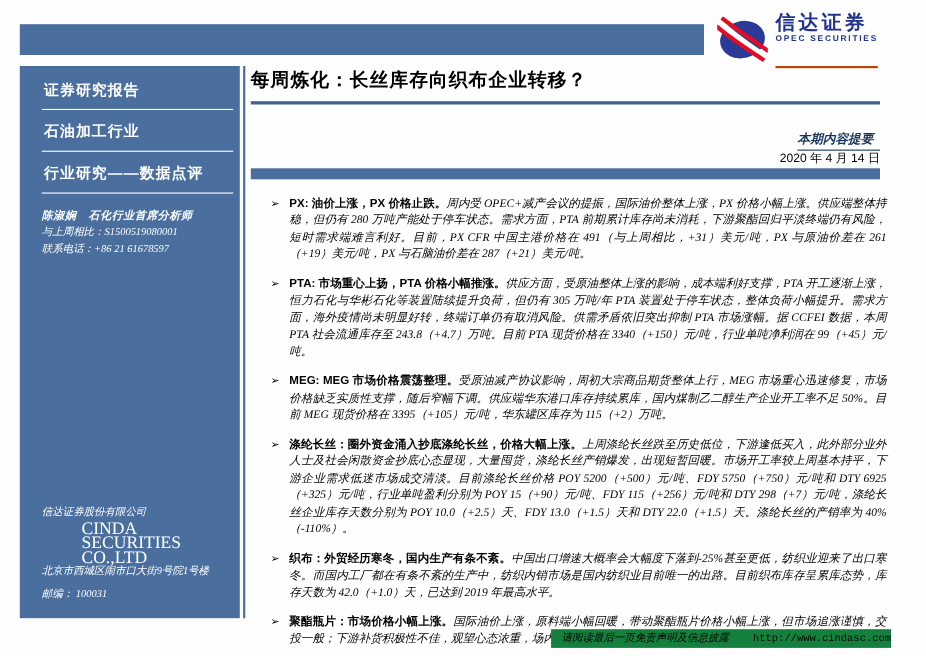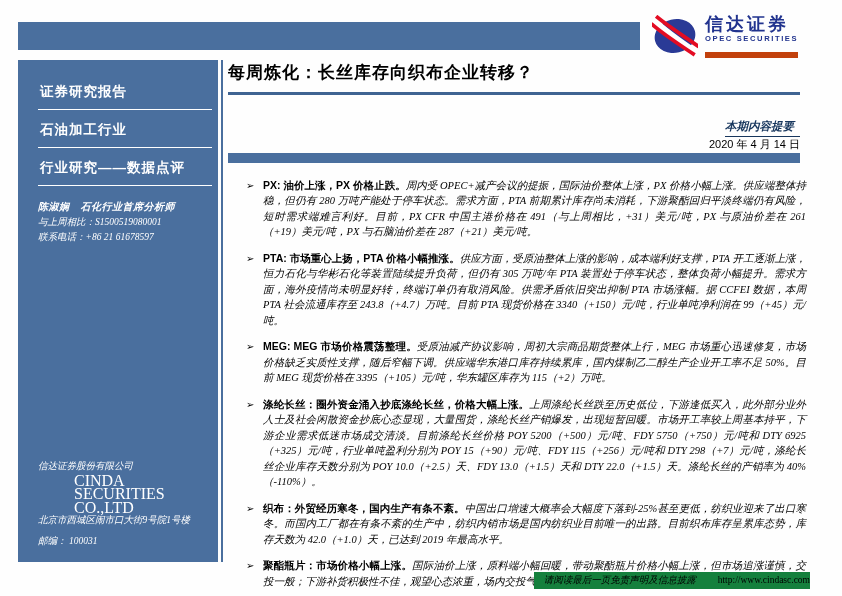--- a/index.html
+++ b/index.html
@@ -5,27 +5,27 @@
   html,body{margin:0;padding:0;}
   body{
     width:842px;height:596px;position:relative;overflow:hidden;
     background:#fefefe;color:#000;
     font-family:"Liberation Sans",sans-serif;
   }
   
   .top-bar{position:absolute;left:18px;top:22px;width:622px;height:28px;background:#4a6f9e;}
   .logo{position:absolute;left:652px;top:13px;width:160px;height:46px;display:flex;align-items:center;gap:7px;}
   .logo-icon{width:46px;height:42px;flex:none;}
-  .logo-text{display:flex;flex-direction:column;border-bottom:6px solid #c2410c;padding-bottom:8px;}
+  .logo-text{display:flex;flex-direction:column;border-bottom:2px solid #c2410c;padding-bottom:20px;}
   .logo-cn{font-size:18px;font-weight:bold;color:#21338e;letter-spacing:3px;line-height:20px;white-space:nowrap;}
   .logo-en{font-size:7.6px;font-weight:bold;color:#21338e;letter-spacing:1.6px;line-height:10px;white-space:nowrap;}
   
   .sidebar{
     position:absolute;left:18px;top:60px;width:200px;height:502px;background:#4a6f9e;color:#fff;
-    box-sizing:border-box;padding:12px 6px 14px 20px;display:flex;flex-direction:column;
+    box-sizing:border-box;padding:2px 6px 14px 20px;display:flex;flex-direction:column;
   }
   .sidebar-rule{position:absolute;left:221px;top:60px;width:2px;height:502px;background:#4a6f9e;}
   .side-section{font-size:13.5px;font-weight:bold;letter-spacing:1px;
     padding:11px 0 8px 2px;border-bottom:1.5px solid #fff;white-space:nowrap;}
   .analyst{margin-top:13px;font-family:"Liberation Serif",serif;font-style:italic;
     font-size:9.5px;line-height:15.5px;}
   .analyst-name-row{font-weight:bold;font-size:10px;letter-spacing:0.5px;}
   .company{margin-top:auto;font-family:"Liberation Serif",serif;font-style:italic;
     font-size:9.5px;line-height:13.5px;}
   .company-en{font-family:Liberation Serif, serif;font-style:normal;font-size:16px;margin-left:36px;}
@@ -42,21 +42,21 @@
   .bullets{margin-top:15px;width:578px;padding-left:18px;box-sizing:border-box;}
   .bullet{display:flex;margin-bottom:11px;}
   .bullet-marker{width:17px;flex:none;font-size:10px;line-height:15.5px;color:#000;}
   .bullet-text{flex:1;font-family:"Liberation Serif",serif;font-style:italic;
     font-size:10.5px;line-height:15.5px;text-align:justify;}
   .bullet-lead{font-family:"Liberation Sans",sans-serif;font-style:normal;font-weight:bold;}
   
   .footer{position:absolute;right:32px;bottom:7px;background:#15803d;padding:2px 0 2px 10px;
     display:flex;gap:6px;align-items:baseline;font-size:9.5px;}
   .footer-cn{font-family:"Liberation Serif",serif;font-style:italic;}
-  .footer-url{font-family:Liberation Serif, serif;color:#000;text-decoration:none;padding-left:16px;}
+  .footer-url{font-family:Liberation Mono, monospace;color:#000;text-decoration:none;padding-left:16px;}
 </style>
 </head>
 <body>
 
 <div class="top-bar"></div>
 
 <div class="logo">
   <svg class="logo-icon" viewBox="0 0 56 48">
     <ellipse cx="28" cy="24" rx="25" ry="20.5" fill="#2a3a96" transform="rotate(-14 28 24)"></ellipse>
     <path d="M1 4 C 17 19, 31 29, 55 45" stroke="#ffffff" stroke-width="8" fill="none"></path>

